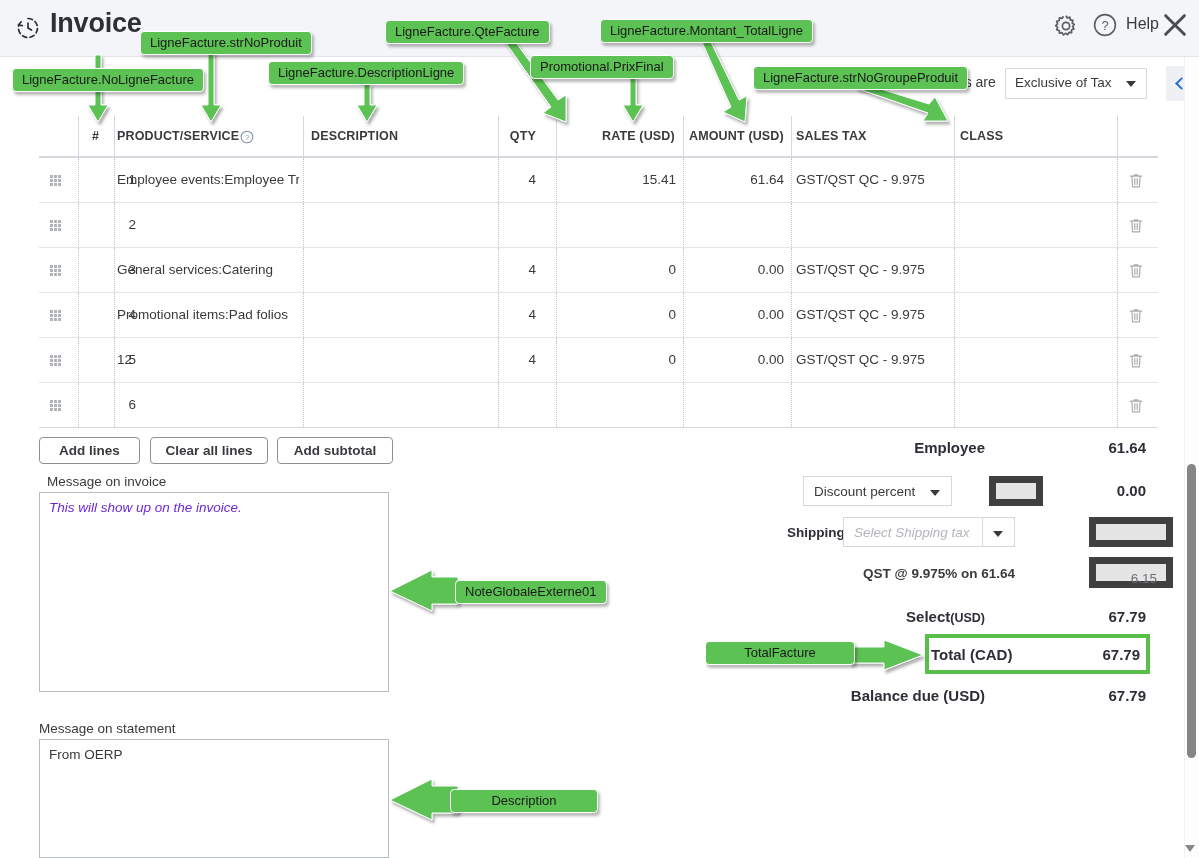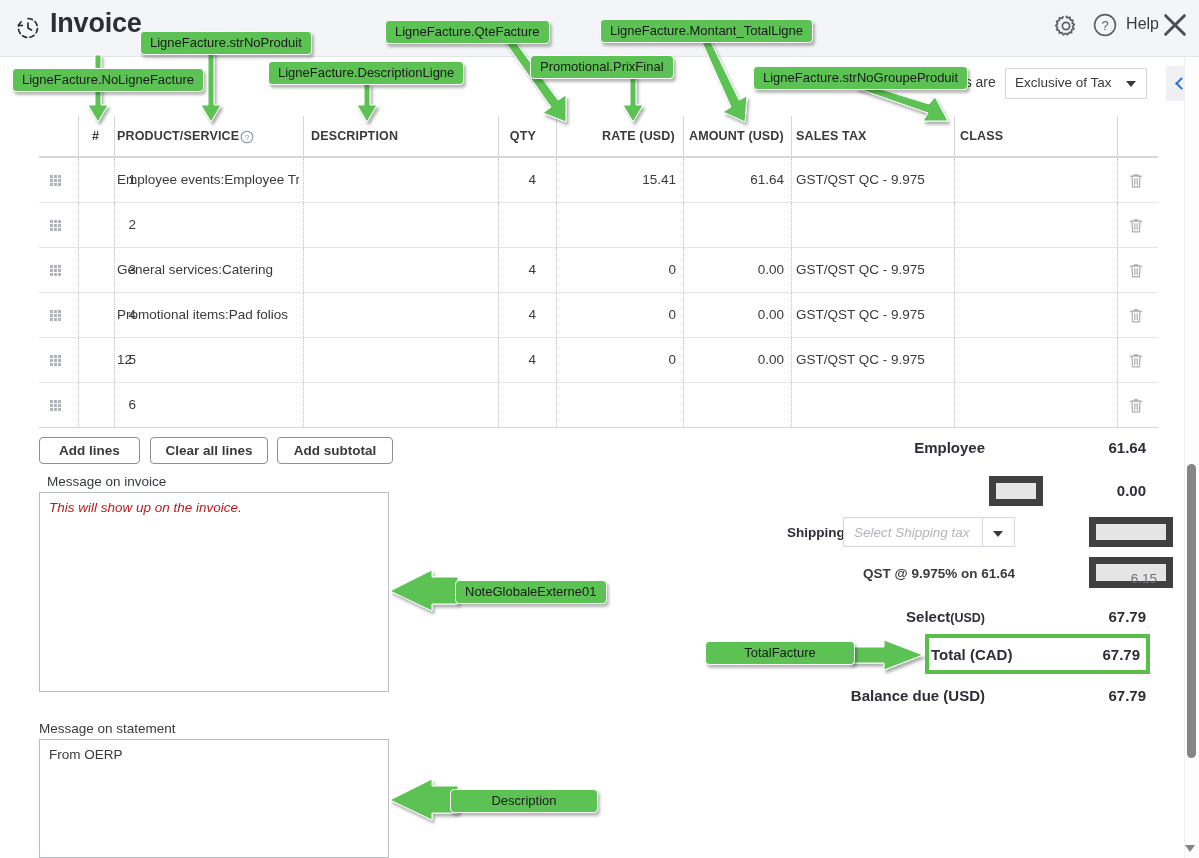--- a/index.html
+++ b/index.html
@@ -106,21 +106,21 @@
 
   
   .fld-label {
     position: absolute; font-size: 13.5px; color: #393a3d;
   }
   .textarea {
     position: absolute; border: 1px solid #b8bcc3; background: #fff;
   }
   .textarea .ph {
     position: absolute; left: 9px; top: 7px;
-    font-size: 13.5px; color: #b91c1c; font-style: italic;
+    font-size: 13.5px; color: #6d28d9; font-style: italic;
   }
   .textarea .val {
     position: absolute; left: 9px; top: 7px;
     font-size: 13.5px; color: #393a3d;
   }
 
   
   .tot-label {
     position: absolute; text-align: right;
     font-size: 15px; font-weight: bold; color: #2e2e38;
@@ -470,20 +470,24 @@
   </div>
 
   <div class="fld-label" style="left:39px; top:721px;">Message on statement</div>
   <div class="textarea" style="left:39px; top:739px; width:350px; height:119px;">
     <span class="val">From OERP</span>
   </div>
 
   <div class="tot-label" style="left:840px; top:439px; width:145px;">Employee</div>
   <div class="tot-val" style="left:1000px; top:439px; width:146px;">61.64</div>
 
+  <div class="sel-box" style="left:803px; top:476px; width:149px; height:30px;">
+    <span class="val">Discount percent</span>
+    <span class="caret"></span>
+  </div>
   <div class="inp" style="left:961px; top:476px; width:54px; height:30px;">
     <span class="val"></span>
   </div>
   <div class="tot-val" style="left:1000px; top:482px; width:146px;">0.00</div>
 
   <div class="shipping-lbl" style="left:787px; top:525px;">Shipping</div>
   <div class="sel-box" style="left:843px; top:517px; width:172px; height:30px;">
     <span class="ph">Select Shipping tax</span>
     <span class="caret"></span>
     <span style="position:absolute; right:31px; top:0; bottom:0; width:1px; background:#d4d7dc;"></span>

